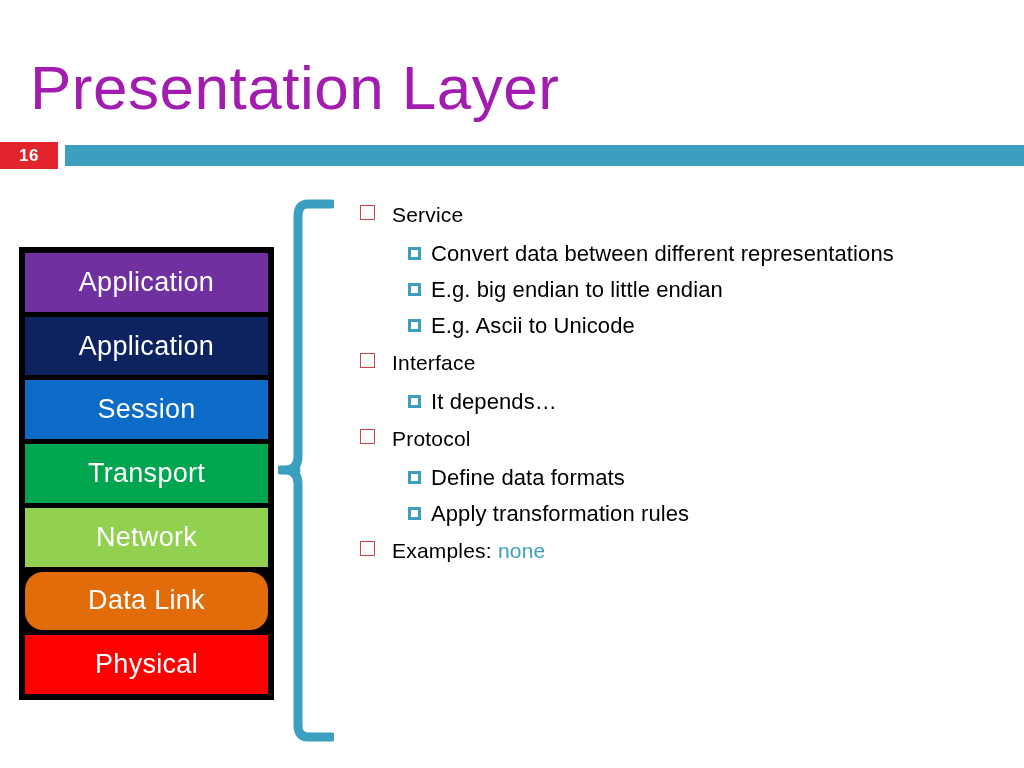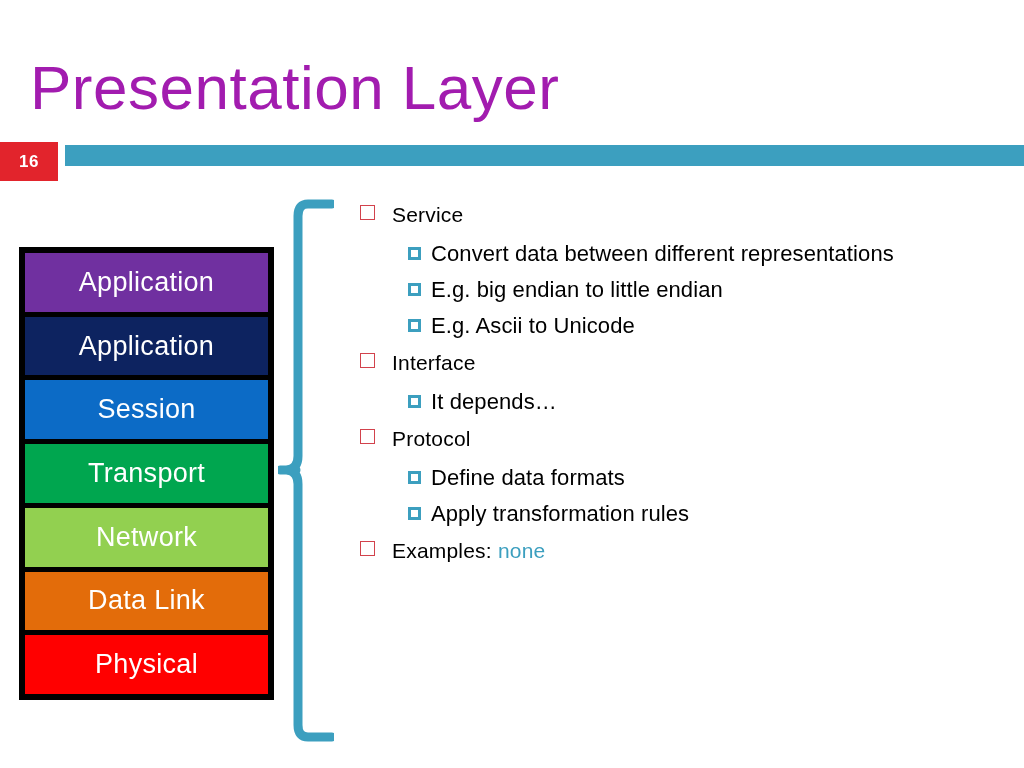--- a/index.html
+++ b/index.html
@@ -27,21 +27,21 @@
     color: #a21caf;
     white-space: nowrap;
   }
 
   
   #slide-number-badge {
     position: absolute;
     left: 0px;
     top: 142px;
     width: 58px;
-    height: 39px;
+    height: 27px;
     background: #E2242C;
     color: #ffffff;
     font-size: 17px;
     font-weight: bold;
     display: flex;
     align-items: center;
     justify-content: center;
     letter-spacing: 0.5px;
   }
   #header-rule {
@@ -167,21 +167,21 @@
     </div>
     <div class="osi-layer" style="background: rgb(12, 107, 198);">
       <span>Session</span>
     </div>
     <div class="osi-layer" style="background: rgb(0, 166, 79);">
       <span>Transport</span>
     </div>
     <div class="osi-layer" style="background: rgb(146, 208, 80);">
       <span>Network</span>
     </div>
-    <div class="osi-layer" style="background: rgb(227, 108, 10);">
+    <div class="osi-layer" style="background: rgb(227, 108, 10); border-radius: 18px;">
       <span>Data Link</span>
     </div>
     <div class="osi-layer" style="background: rgb(255, 0, 0);">
       <span>Physical</span>
     </div>
   </div>
 
 <svg id="brace-connector" viewBox="0 0 56 545" preserveAspectRatio="none" aria-hidden="true">
   <path d="M 54 6
            L 30 6

